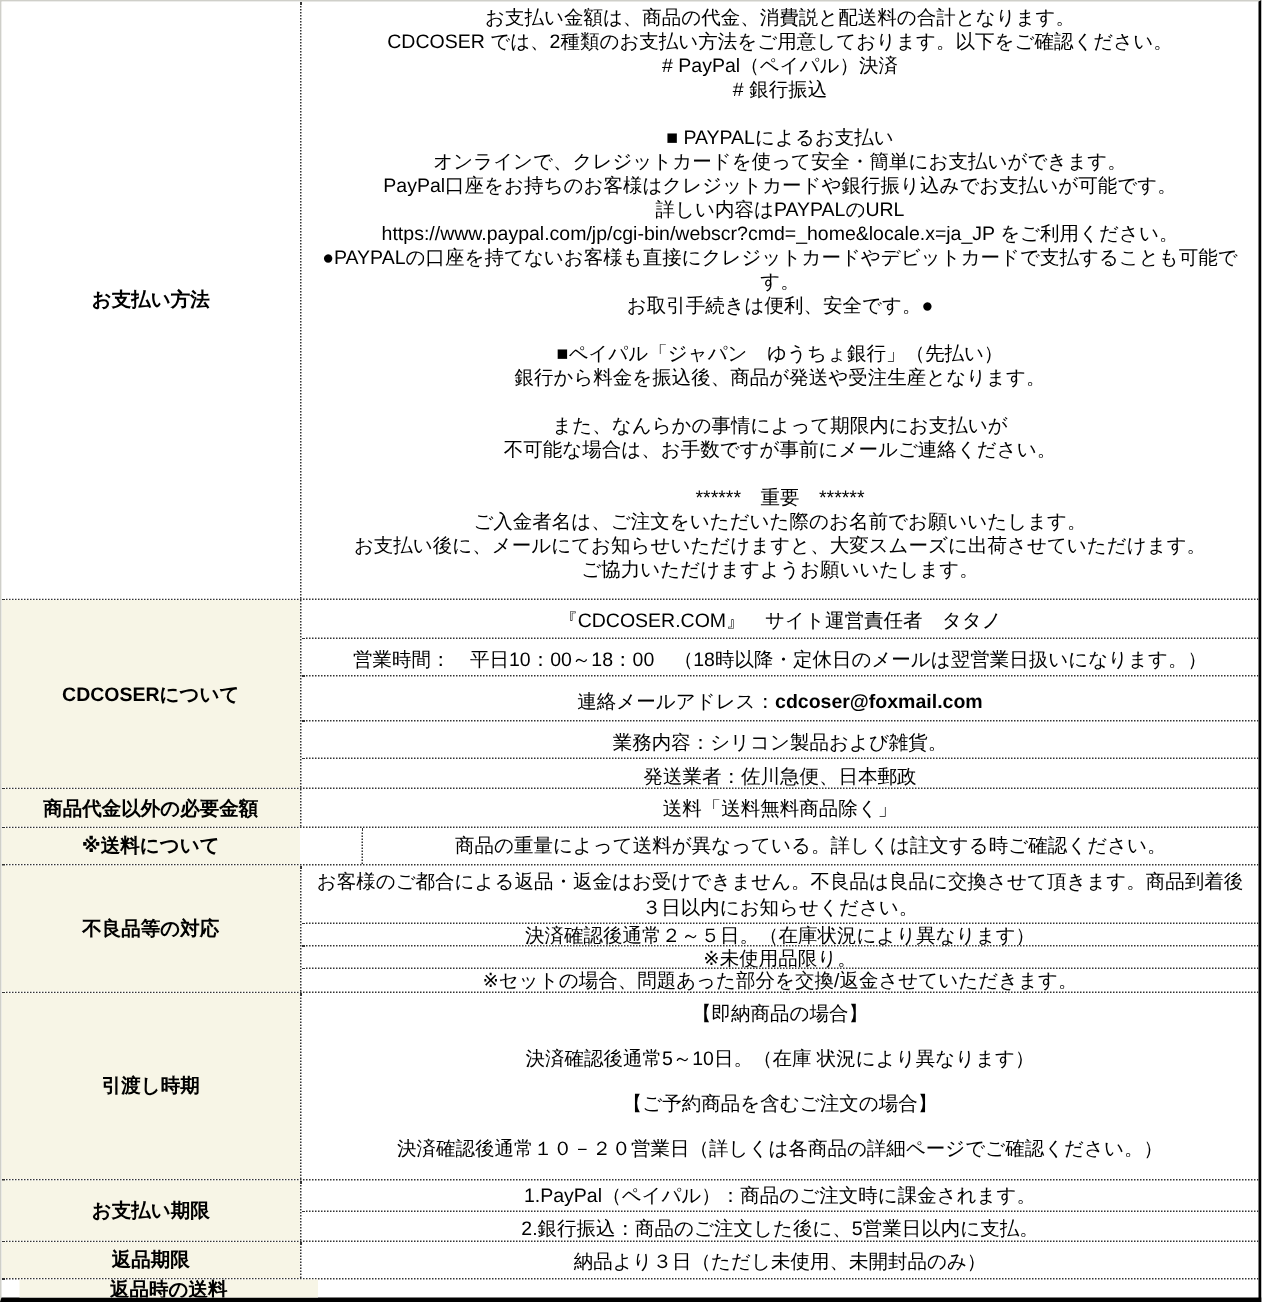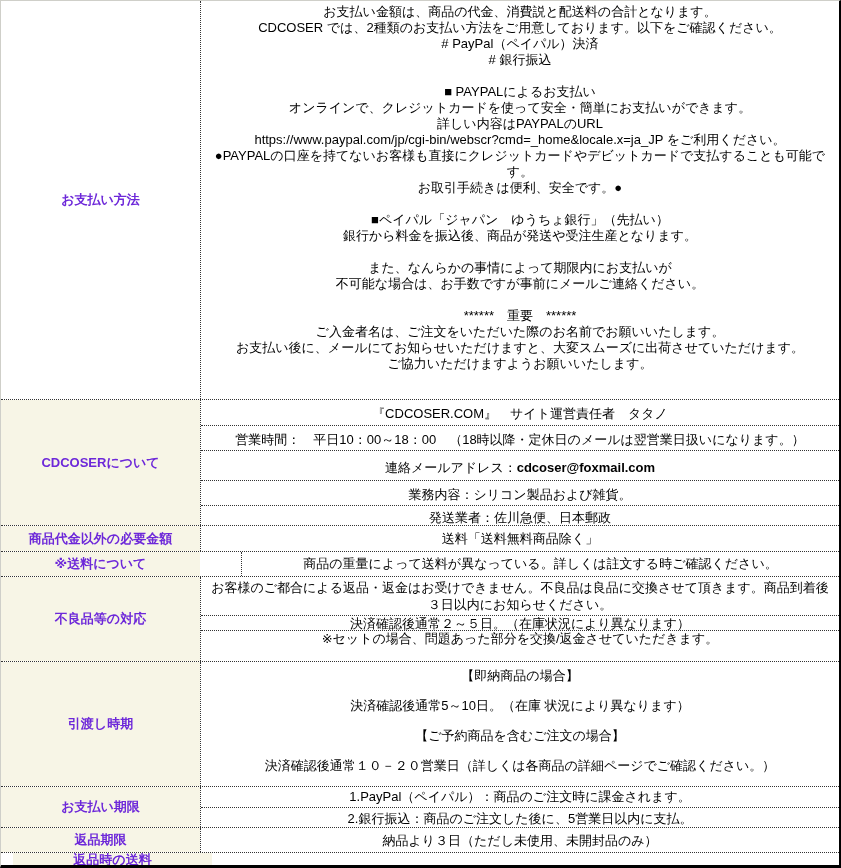--- a/index.html
+++ b/index.html
@@ -15,21 +15,21 @@
     border-right:2px solid #000;
     border-bottom:3px solid #000;
     background:#fff;
     overflow:hidden;
   }
   .row { display:flex; width:100%; border-top:1px dotted #333; }
   .row.first { border-top:none; }
   .hcell {
     width:199px; flex:0 0 199px;
     background:#f7f5e6;
-    font-weight:bold; font-size:13px; color:#6d28d9;
+    font-weight:bold; font-size:13px; color:#000000;
     display:flex; align-items:center; justify-content:center;
     text-align:center; padding:0 4px;
   }
   .hcell.white { background:#fff; }
   .ccell, .subcol { flex:1 1 auto; border-left:1px dotted #333; min-width:0;text-align:center; }
   .ccell { padding:3px 4px 0 4px; font-size:13px; line-height:16px; overflow:hidden; }
   .ccell .line { white-space:pre-wrap; }
   .sub {
     border-top:1px dotted #333;
     font-size:13px; padding:5px 4px 0 4px; overflow:hidden;
@@ -71,20 +71,21 @@
   <div class="row r1 first">
     <div class="hcell white">お支払い方法</div>
     <div class="ccell">
         <div class="line">お支払い金額は、商品の代金、消費説と配送料の合計となります。</div>
         <div class="line">CDCOSER では、2種類のお支払い方法をご用意しております。以下をご確認ください。</div>
         <div class="line"># PayPal（ペイパル）決済</div>
         <div class="line"># 銀行振込</div>
         <div class="line">&nbsp;</div>
         <div class="line">■ PAYPALによるお支払い</div>
         <div class="line">オンラインで、クレジットカードを使って安全・簡単にお支払いができます。</div>
+        <div class="line">PayPal口座をお持ちのお客様はクレジットカードや銀行振り込みでお支払いが可能です。</div>
         <div class="line">詳しい内容はPAYPALのURL</div>
         <div class="line">https://www.paypal.com/jp/cgi-bin/webscr?cmd=_home&amp;locale.x=ja_JP をご利用ください。</div>
         <div class="line">●PAYPALの口座を持てないお客様も直接にクレジットカードやデビットカードで支払することも可能です。</div>
         <div class="line">お取引手続きは便利、安全です。●</div>
         <div class="line">&nbsp;</div>
         <div class="line">■ペイパル「ジャパン　ゆうちょ銀行」（先払い）</div>
         <div class="line">銀行から料金を振込後、商品が発送や受注生産となります。</div>
         <div class="line">&nbsp;</div>
         <div class="line">また、なんらかの事情によって期限内にお支払いが</div>
         <div class="line">不可能な場合は、お手数ですが事前にメールご連絡ください。</div>
@@ -117,20 +118,21 @@
   <div class="row r4">
     <div class="hcell">※送料について</div>
     <div class="ccell">商品の重量によって送料が異なっている。詳しくは註文する時ご確認ください。</div>
   </div>
 
   <div class="row r5">
     <div class="hcell">不良品等の対応</div>
     <div class="subcol">
       <div class="sub s1 first">お客様のご都合による返品・返金はお受けできません。不良品は良品に交換させて頂きます。商品到着後３日以内にお知らせください。</div>
       <div class="sub s2">決済確認後通常２～５日。（在庫状況により異なります）</div>
+      <div class="sub s3">※未使用品限り。</div>
       <div class="sub s4">※セットの場合、問題あった部分を交換/返金させていただきます。</div>
     </div>
   </div>
 
   <div class="row r6">
     <div class="hcell">引渡し時期</div>
     <div class="ccell">
         <div class="line">【即納商品の場合】</div>
         <div class="line">&nbsp;</div>
         <div class="line">決済確認後通常5～10日。（在庫 状況により異なります）</div>

